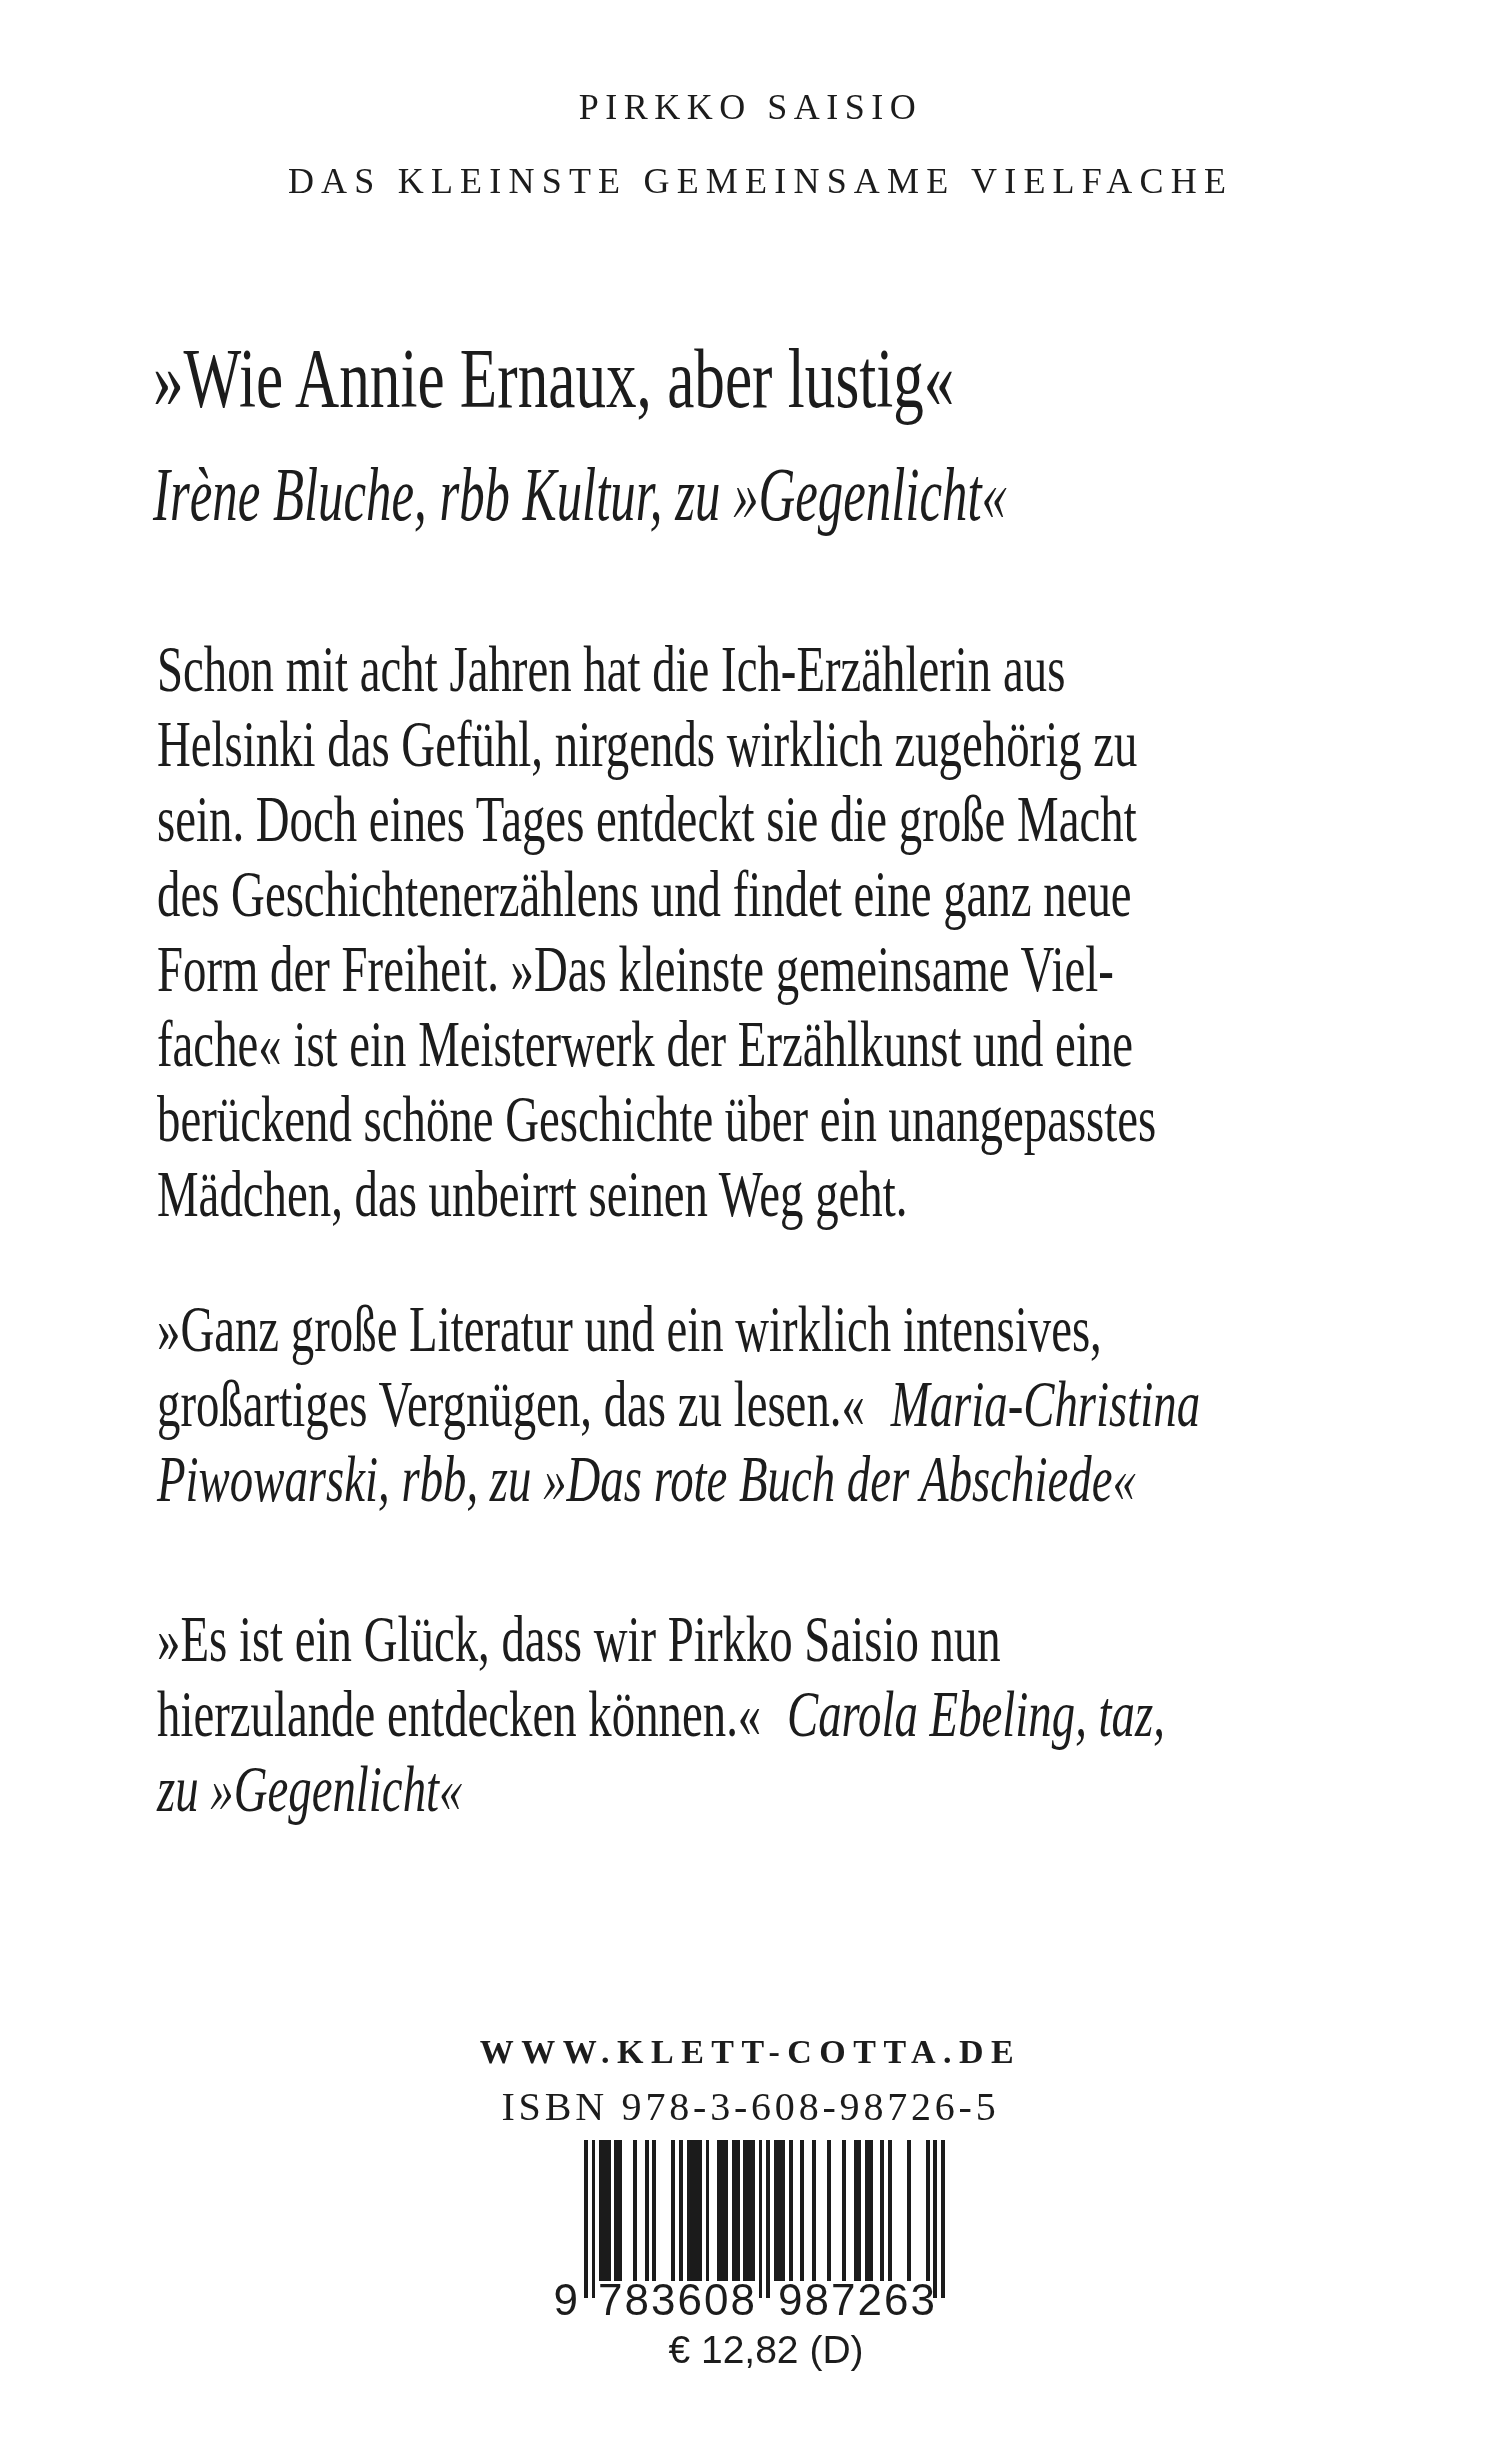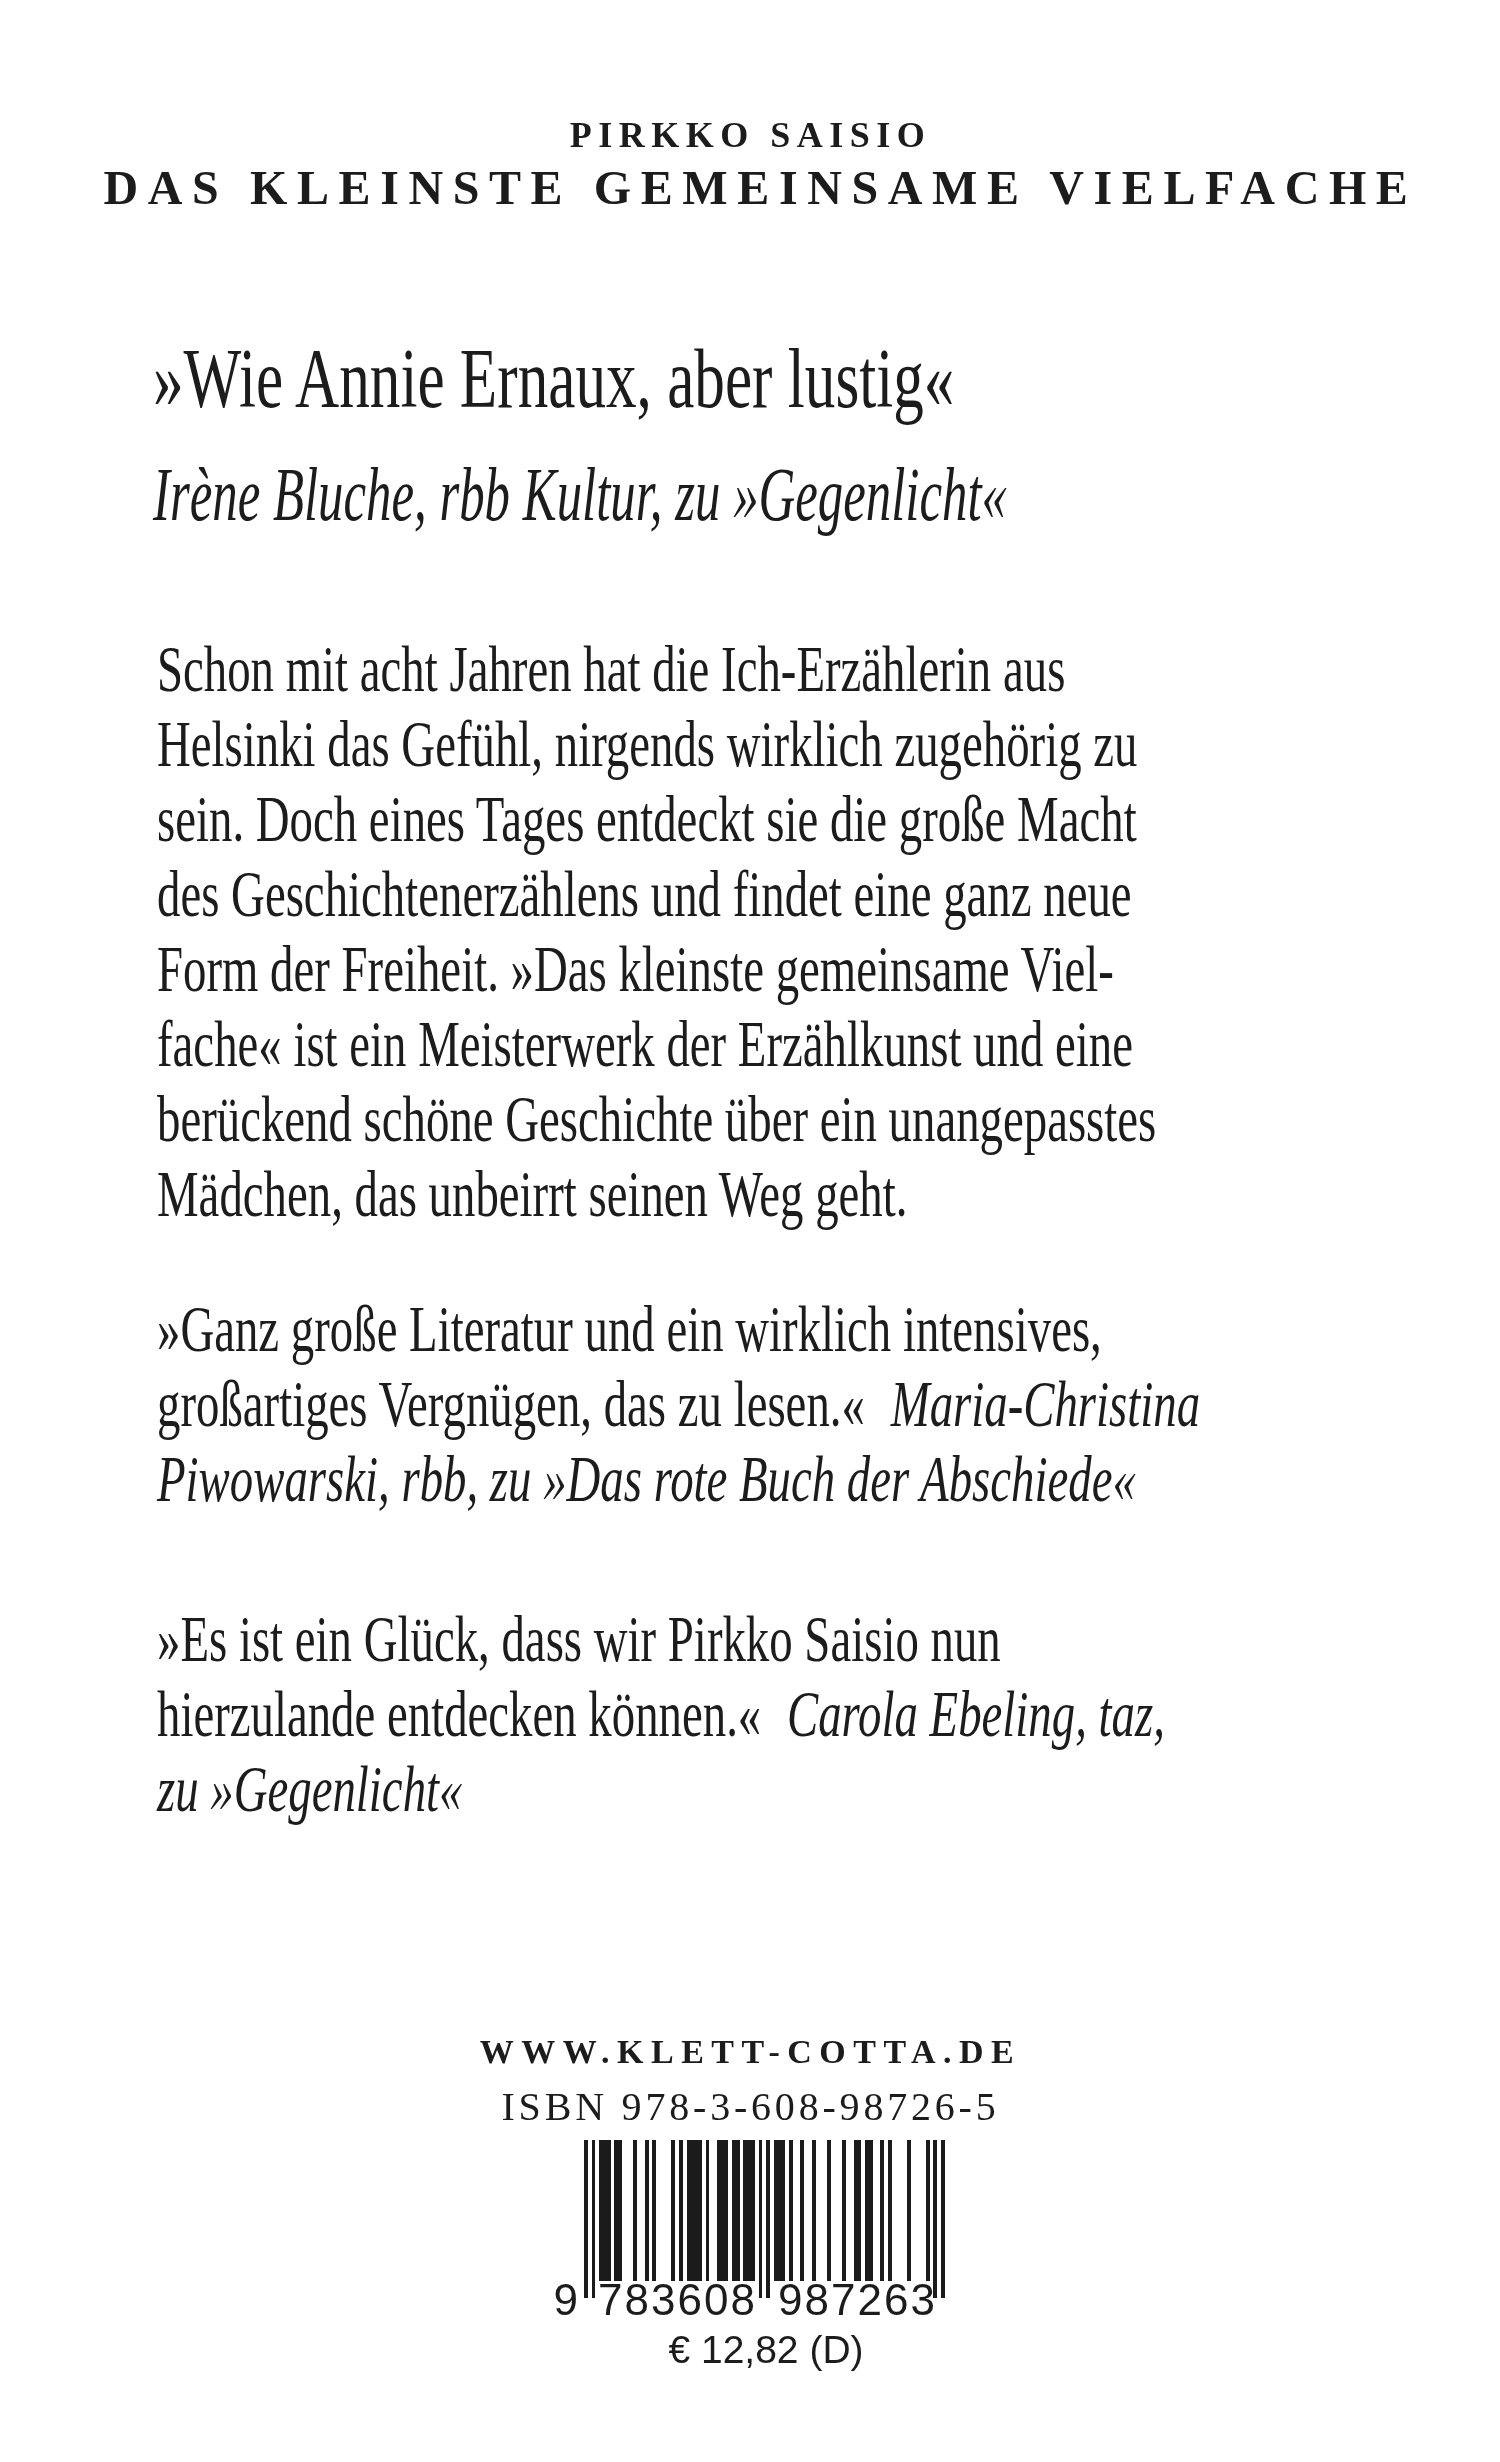--- a/index.html
+++ b/index.html
@@ -6,30 +6,30 @@
   .page{
     position:relative;
     width:1501px;height:2462px;
     background:#ffffff;
     overflow:hidden;
     font-family:"Liberation Serif", serif;
     color:#1c1c1c;
   }
   
   .header-author{
-    position:absolute;top:114px;left:0;right:0;
-    text-align:center;
-    font-size:36px;font-weight:700;
+    position:absolute;top:86px;left:0;right:0;
+    text-align:center;
+    font-size:36px;font-weight:400;
     letter-spacing:0.18em;
     white-space:nowrap;
   }
   .header-title{
     position:absolute;top:160px;left:0;right:0;
     text-align:center;
-    font-size:48px;font-weight:700;
+    font-size:36px;font-weight:400;
     letter-spacing:0.20em;
     white-space:nowrap;
     margin-left:20px;
   }
   
   .lead-quote{
     position:absolute;left:153px;top:332px;
     font-size:85px;line-height:1.1;
     white-space:nowrap;
     transform:scaleX(0.72);transform-origin:left top;

